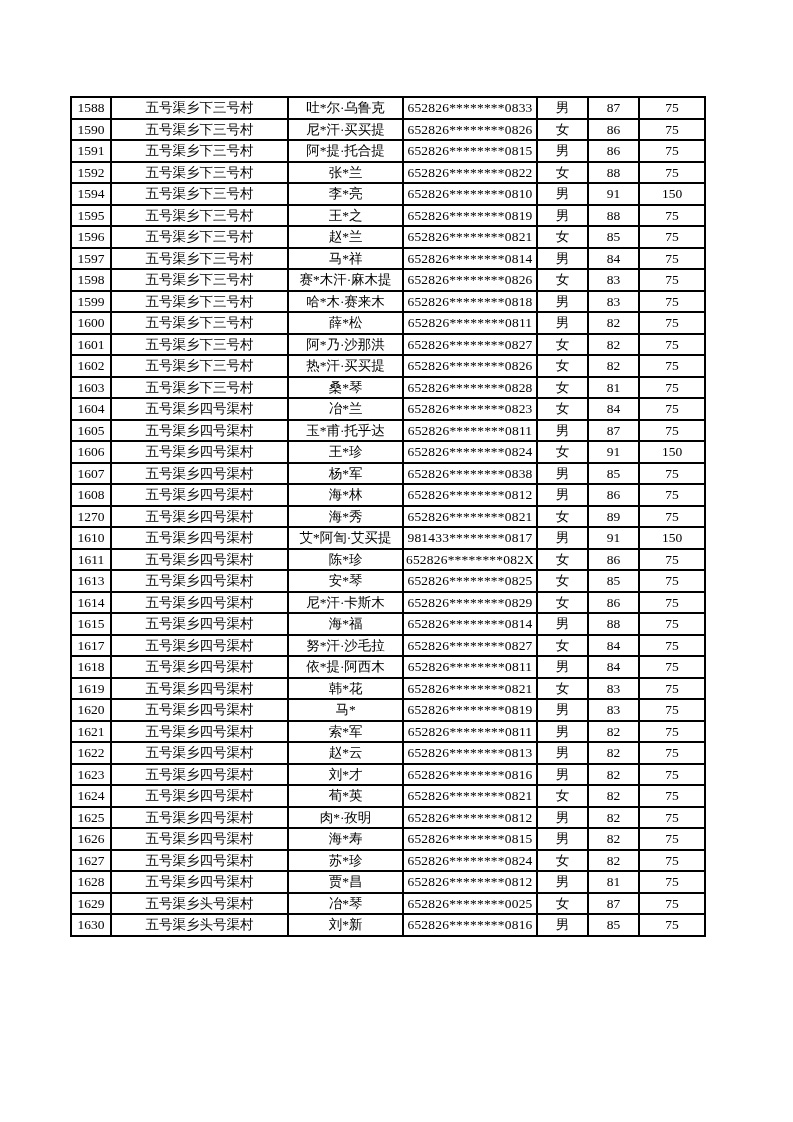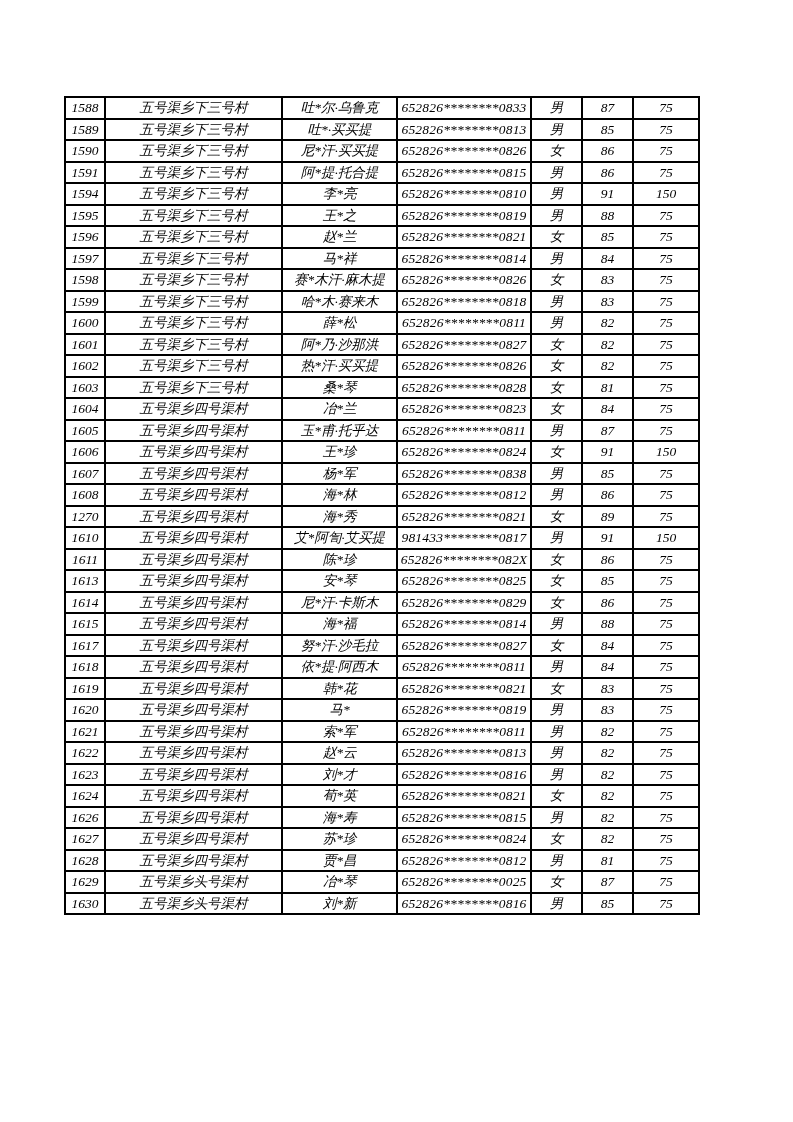--- a/index.html
+++ b/index.html
@@ -11,26 +11,25 @@
     position: relative;
     width: 793px;
     height: 1122px;
     background: #ffffff;
     overflow: hidden;
     font-family: "Liberation Serif", "DejaVu Serif", serif;
     color: #000000;
   }
   table.records {
     position: absolute;
-    left: 64px;
+    left: 70px;
     top: 96px;
     width: 634px;
     border-collapse: collapse;
     table-layout: fixed;
-    font-style: italic;
   }
   table.records td {
     border: 2px solid #000000;
     padding: 0;
     height: 19.5px;
     text-align: center;
     vertical-align: middle;
     font-size: 13.5px;
     line-height: 1;
     white-space: nowrap;
@@ -62,47 +61,47 @@
         <tr>
           <td class="c-serial">1588</td>
           <td class="c-village">五号渠乡下三号村</td>
           <td class="c-name">吐*尔·乌鲁克</td>
           <td class="c-id">652826********0833</td>
           <td class="c-gender">男</td>
           <td class="c-age">87</td>
           <td class="c-amount">75</td>
         </tr>
         <tr>
-          <td class="c-serial">1589</td>
-          <td class="c-village">五号渠乡下三号村</td>
-          <td class="c-name">吐*·买买提</td>
-          <td class="c-id">652826********0813</td>
-          <td class="c-gender">男</td>
-          <td class="c-age">85</td>
-          <td class="c-amount">75</td>
-        </tr>
-        <tr>
           <td class="c-serial">1590</td>
           <td class="c-village">五号渠乡下三号村</td>
           <td class="c-name">尼*汗·买买提</td>
           <td class="c-id">652826********0826</td>
           <td class="c-gender">女</td>
           <td class="c-age">86</td>
           <td class="c-amount">75</td>
         </tr>
         <tr>
           <td class="c-serial">1591</td>
           <td class="c-village">五号渠乡下三号村</td>
           <td class="c-name">阿*提·托合提</td>
           <td class="c-id">652826********0815</td>
           <td class="c-gender">男</td>
           <td class="c-age">86</td>
           <td class="c-amount">75</td>
         </tr>
         <tr>
+          <td class="c-serial">1592</td>
+          <td class="c-village">五号渠乡下三号村</td>
+          <td class="c-name">张*兰</td>
+          <td class="c-id">652826********0822</td>
+          <td class="c-gender">女</td>
+          <td class="c-age">88</td>
+          <td class="c-amount">75</td>
+        </tr>
+        <tr>
           <td class="c-serial">1594</td>
           <td class="c-village">五号渠乡下三号村</td>
           <td class="c-name">李*亮</td>
           <td class="c-id">652826********0810</td>
           <td class="c-gender">男</td>
           <td class="c-age">91</td>
           <td class="c-amount">150</td>
         </tr>
         <tr>
           <td class="c-serial">1595</td>
@@ -346,20 +345,29 @@
           <td class="c-gender">男</td>
           <td class="c-age">82</td>
           <td class="c-amount">75</td>
         </tr>
         <tr>
           <td class="c-serial">1624</td>
           <td class="c-village">五号渠乡四号渠村</td>
           <td class="c-name">荀*英</td>
           <td class="c-id">652826********0821</td>
           <td class="c-gender">女</td>
+          <td class="c-age">82</td>
+          <td class="c-amount">75</td>
+        </tr>
+        <tr>
+          <td class="c-serial">1625</td>
+          <td class="c-village">五号渠乡四号渠村</td>
+          <td class="c-name">肉*·孜明</td>
+          <td class="c-id">652826********0812</td>
+          <td class="c-gender">男</td>
           <td class="c-age">82</td>
           <td class="c-amount">75</td>
         </tr>
         <tr>
           <td class="c-serial">1626</td>
           <td class="c-village">五号渠乡四号渠村</td>
           <td class="c-name">海*寿</td>
           <td class="c-id">652826********0815</td>
           <td class="c-gender">男</td>
           <td class="c-age">82</td>

